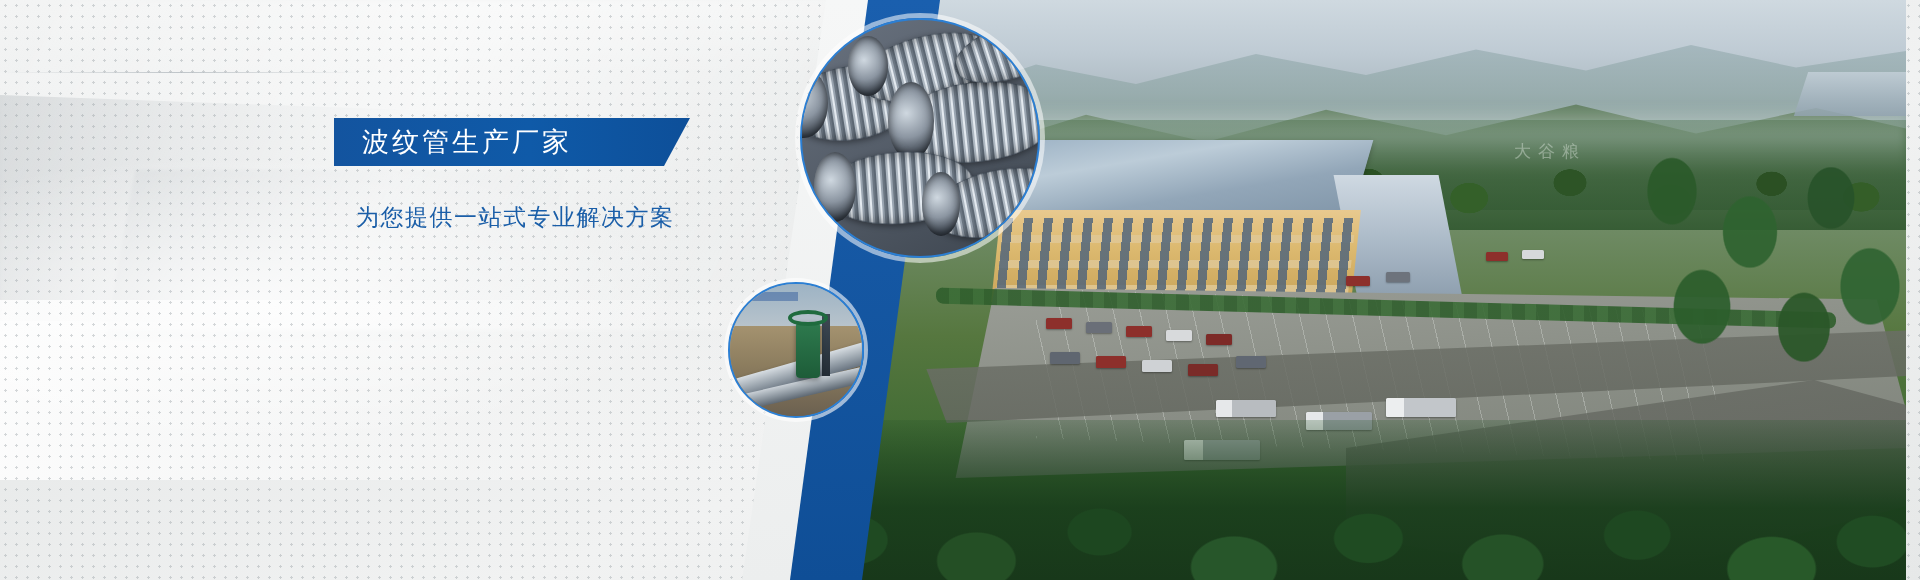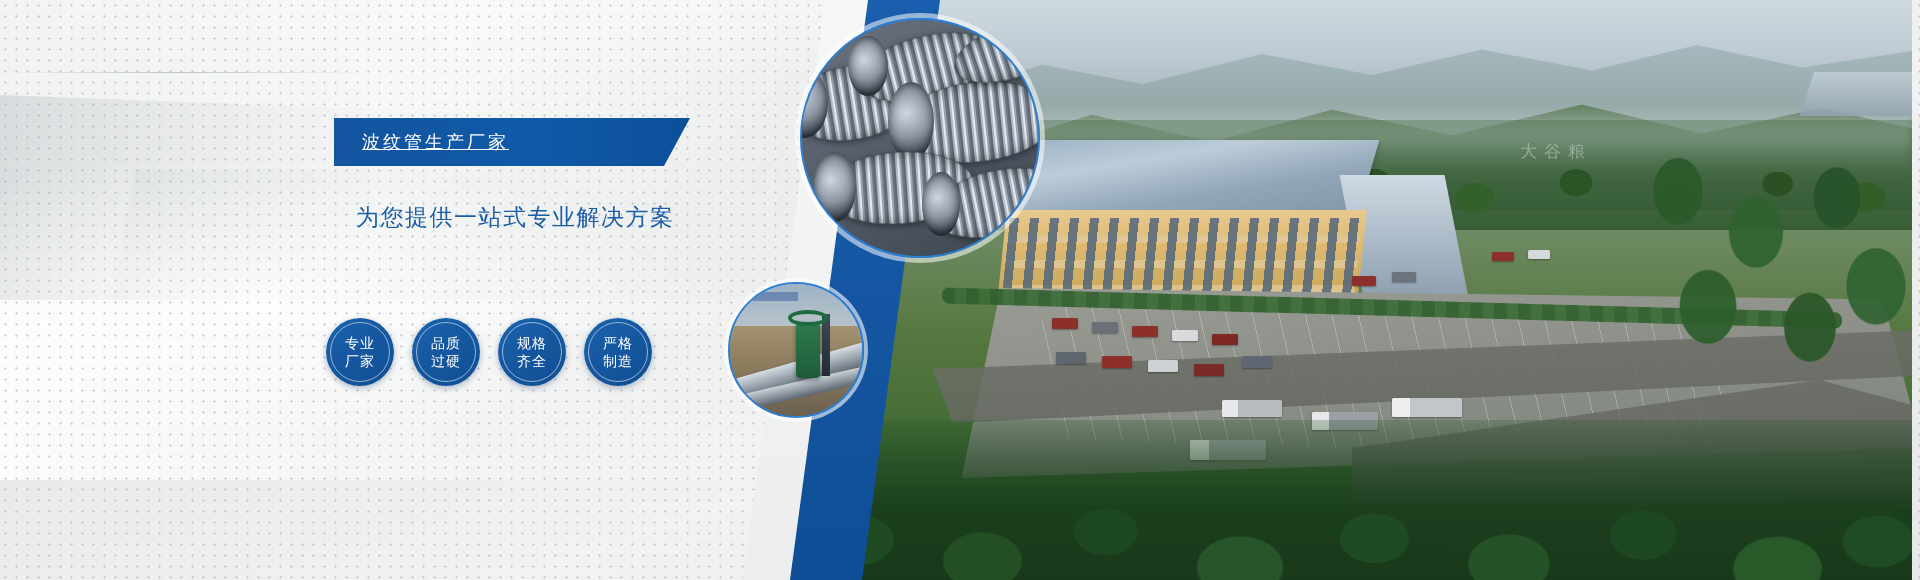--- a/index.html
+++ b/index.html
@@ -53,21 +53,21 @@
     transform:skewX(-10deg);
     filter:blur(1.5px);
   }
   .bg-top-strip {
     position:absolute; left:0; top:0; width:1000px; height:72px;
     background:linear-gradient(180deg, rgba(243,244,244,.95), rgba(236,238,238,.25));
   }
 
   
   .photo {
-    position:absolute; top:0; right:8px; width:1120px; height:580px;
+    position:absolute; top:0; right:14px; width:1120px; height:580px;
     clip-path:polygon(76px 0, 1120px 0, 1120px 580px, 0 580px);
     overflow:hidden;
   }
   .photo-sky {
     position:absolute; inset:0;
     background:
       linear-gradient(180deg,#cfd9e0 0%, #bfcbd4 9%, #aebbc3 16%, #97a89a 22%, #7d9472 30%, #6e8a63 40%, #56773f 58%, #3f6a33 78%, #2f5c2a 100%);
   }
   .mountain-far {
     position:absolute; left:0; top:0; width:100%; height:150px;
@@ -294,25 +294,24 @@
   .title-bar {
     position:absolute; left:334px; top:118px;
     height:48px; min-width:356px;
     background:linear-gradient(90deg,#13549f 0%, #0f5aa8 55%, #0d4f99 100%);
     clip-path:polygon(0 0, 100% 0, calc(100% - 26px) 100%, 0 100%);
     display:flex; align-items:center;
     padding:0 46px 0 28px;
   }
   .title-bar span {
     color:#ffffff;
-    font-size:18px;
+    font-size:27px;
     letter-spacing:3px;
     font-weight:400;
     white-space:nowrap;
-    text-decoration:underline;
   }
 
   .service-block {
     position:absolute; left:334px; top:196px;
     display:flex; align-items:flex-start;
   }
   .brackets {
     position:relative;
     width:118px; height:84px;
     display:flex; align-items:center; justify-content:center;
@@ -464,33 +463,15 @@
     <div class="title-bar">
       <span>波纹管生产厂家</span>
     </div>
 
     <div class="service-block">
       <div class="svc-lines">
         <div class="svc-line2">为您提供一站式专业解决方案</div>
       </div>
     </div>
 
-    <div class="badges">
-      <div class="badge">
-        <b>专业</b>
-        <b>厂家</b>
-      </div>
-      <div class="badge">
-        <b>品质</b>
-        <b>过硬</b>
-      </div>
-      <div class="badge">
-        <b>规格</b>
-        <b>齐全</b>
-      </div>
-      <div class="badge">
-        <b>严格</b>
-        <b>制造</b>
-      </div>
-    </div>
 
   </div>
 </div>
 
 </body></html>

